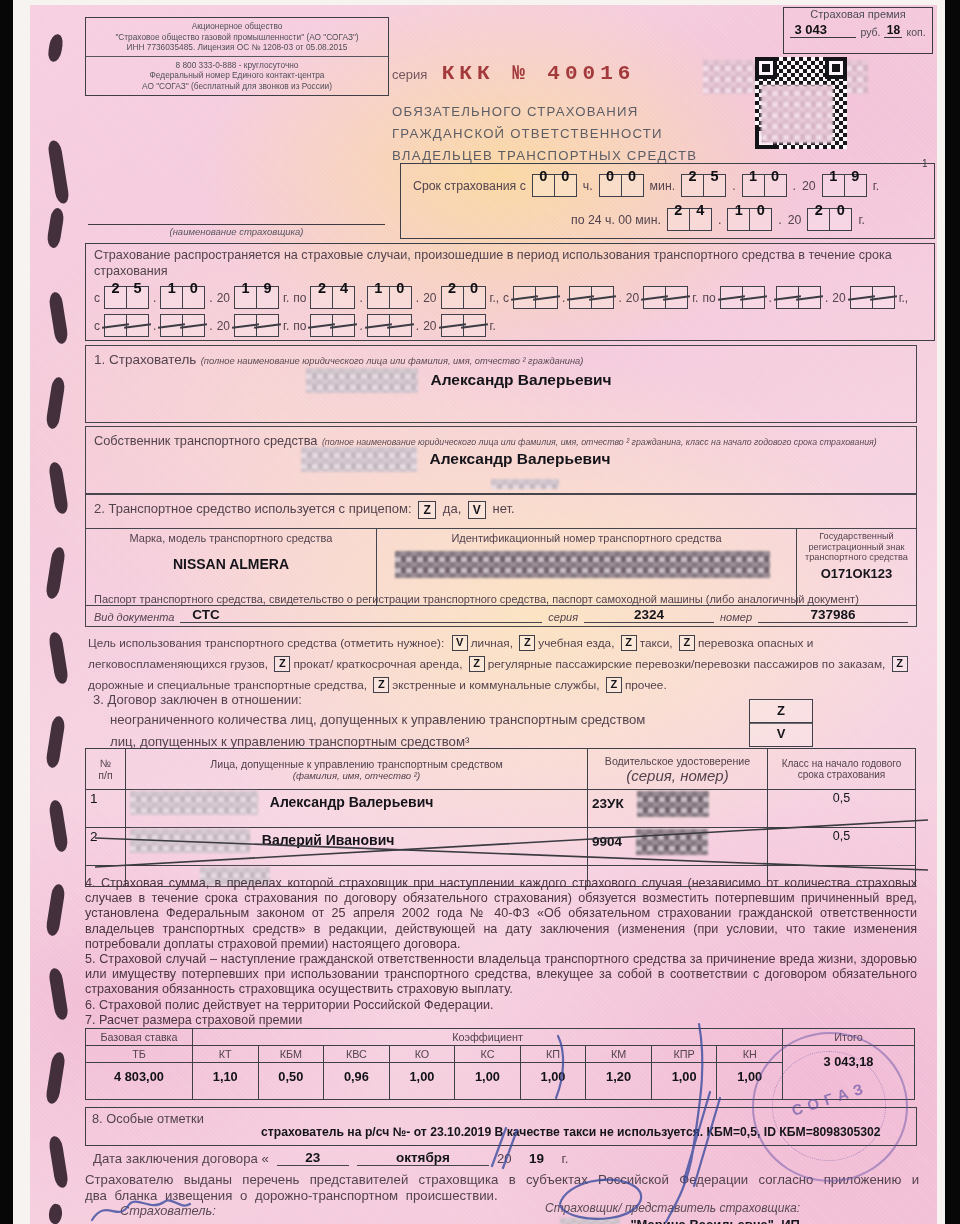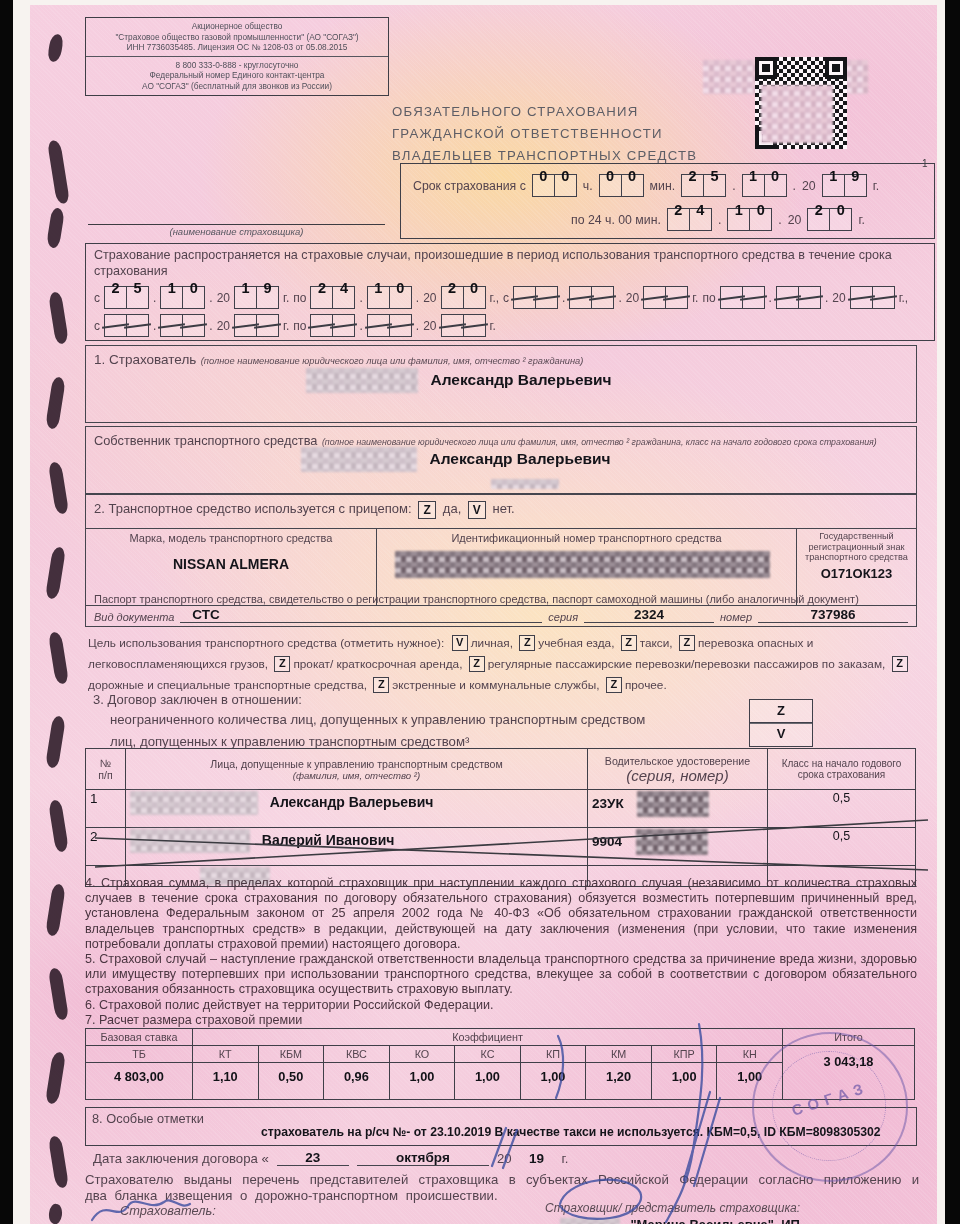--- a/index.html
+++ b/index.html
@@ -137,27 +137,40 @@
     </div>
     <div class="blk">
       <div>8 800 333-0-888 - круглосуточно</div>
       <div>Федеральный номер Единого контакт-центра</div>
       <div>АО "СОГАЗ" (бесплатный для звонков из России)</div>
     </div>
   </div>
   <div class="sig-line abs"></div>
   <div class="ins-cap abs it">(наименование страховщика)</div>
 
+  <div class="series-row abs">
+    <span class="series-lb">серия</span>
+    <span class="series-val">ККК № 40016</span>
+  </div>
   <span class="blur pink abs" style="left:703px;top:60px;width:165px;height:34px;"></span>
   <div class="subt abs">
     <div>ОБЯЗАТЕЛЬНОГО СТРАХОВАНИЯ</div>
     <div>ГРАЖДАНСКОЙ ОТВЕТСТВЕННОСТИ</div>
     <div>ВЛАДЕЛЬЦЕВ ТРАНСПОРТНЫХ СРЕДСТВ</div>
   </div>
 
+  <div class="pmbox abs">
+    <div>Страховая премия</div>
+    <div class="pm-row">
+      <span class="pm-amt">3 043</span>
+      <span class="pm-unit">руб.</span>
+      <span class="pm-kop">18</span>
+      <span class="pm-unit">коп.</span>
+    </div>
+  </div>
 
   <div class="qr abs">
     <div class="fnd" style="left:0;top:0;"></div>
     <div class="fnd" style="right:0;top:0;"></div>
     <div class="fnd" style="left:0;bottom:0;"></div>
     <span class="blur pink" style="position:absolute;left:6px;top:28px;width:72px;height:58px;"></span>
   </div>
   <div class="pgno abs">1</div>
 
   <div class="term abs">

